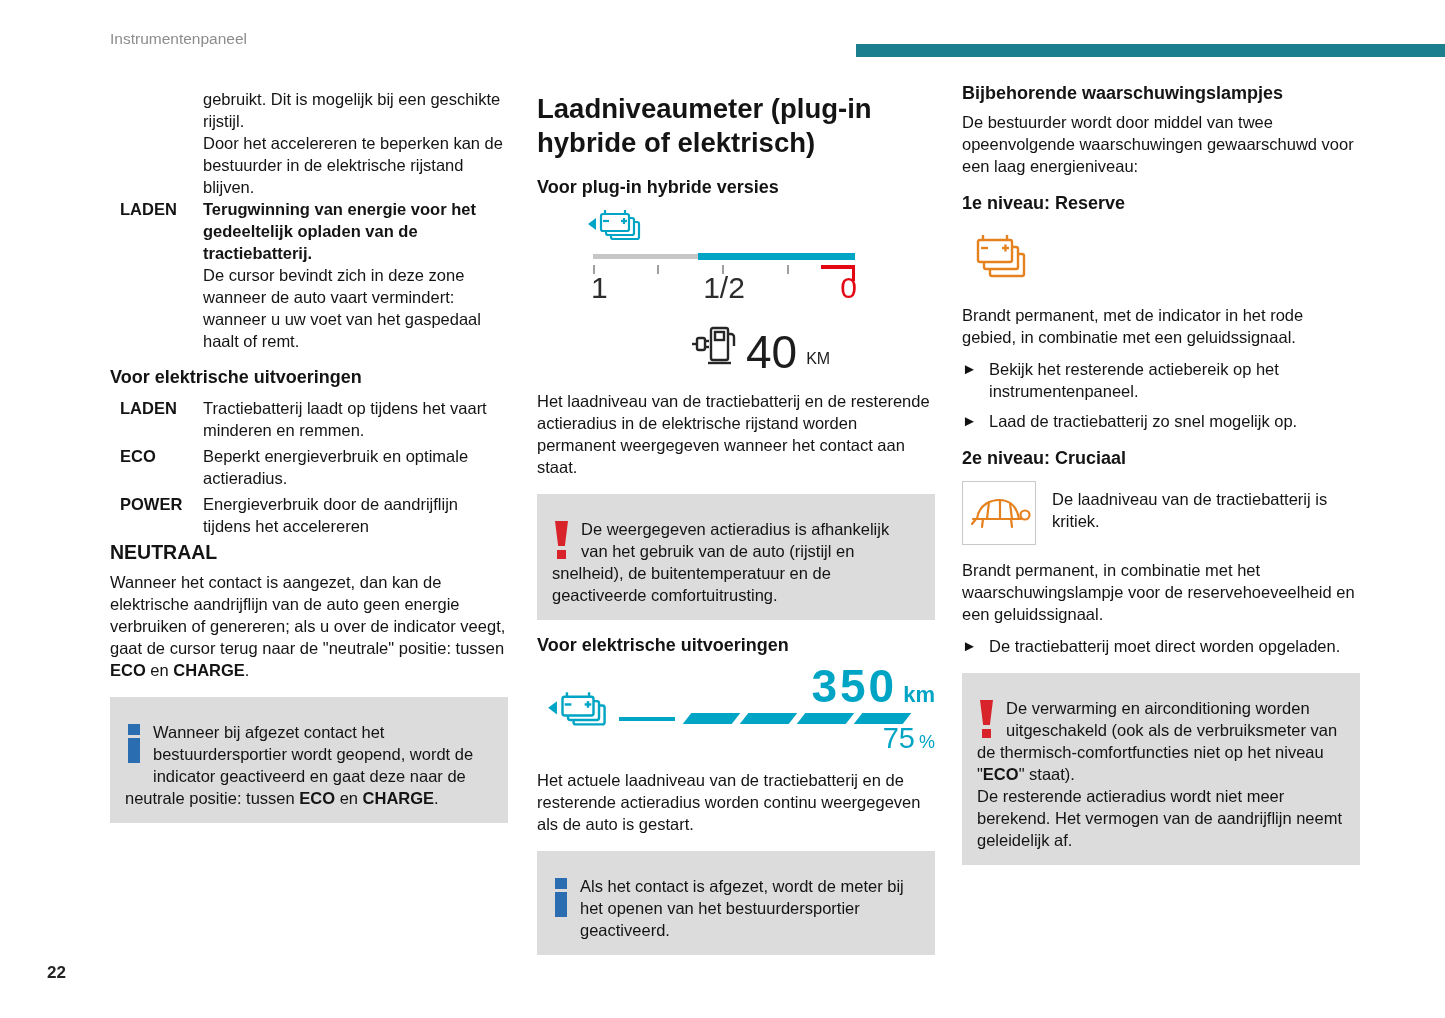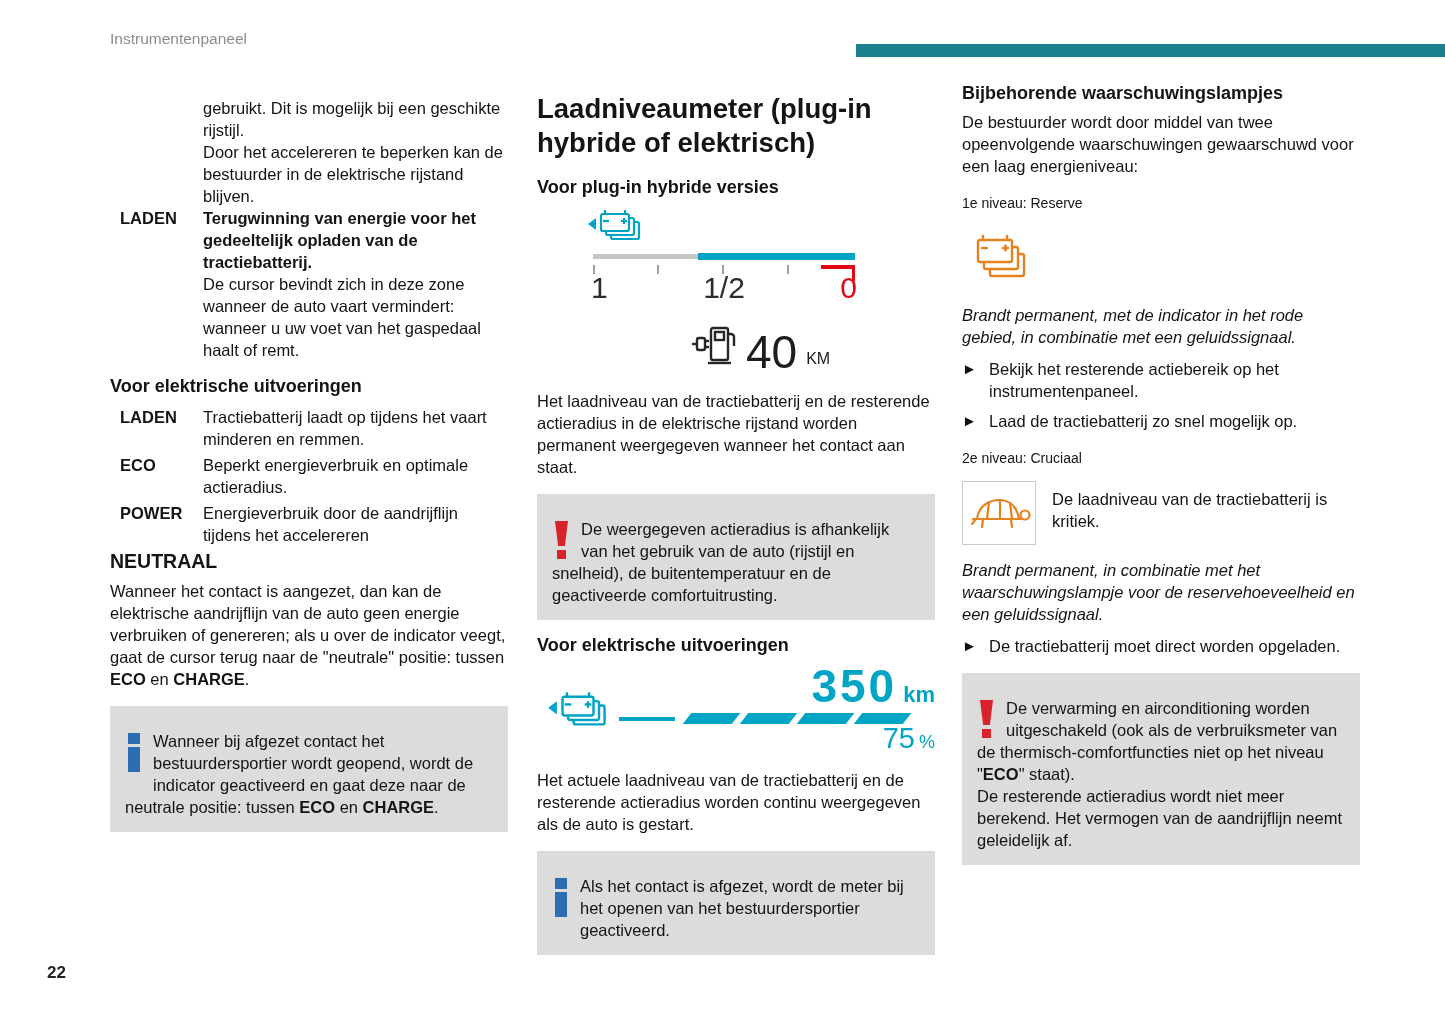--- a/index.html
+++ b/index.html
@@ -5,21 +5,21 @@
   * { box-sizing: border-box; margin: 0; padding: 0; }
   body { background: #ffffff; }
   .page { position: relative; width: 1445px; height: 1018px; background: #fff;
           font-family: "Liberation Sans", sans-serif; color: #141414; overflow: hidden; }
 
   .running-header { position: absolute; left: 110px; top: 30px; font-size: 15.5px; color: #8c8c8c; }
   .accent-bar { position: absolute; left: 856px; top: 44px; width: 589px; height: 13px; background: #1b7f8e; }
   .page-number { position: absolute; left: 47px; top: 963px; font-size: 17px; font-weight: bold; color: #222; }
 
   .col { position: absolute; width: 398px; font-size: 16.5px; line-height: 22px; }
-  #col1 { left: 110px; top: 97px; }
+  #col1 { left: 110px; top: 88px; }
   #col2 { left: 537px; top: 76px; }
   #col3 { left: 962px; top: 82px; }
   p { margin: 0; }
   .bold { font-weight: bold; }
 
   
   .def-grid { display: grid; grid-template-columns: 93px 1fr; }
   .def-label { font-weight: bold; padding-left: 10px; }
   .mt { margin-top: 4px; }
   .h-section { font-size: 18px; font-weight: bold; margin: 14px 0 9px; }
@@ -63,28 +63,28 @@
   .g2-unit { font-size: 22px; margin-left: 6px; }
   .g2-bar { display: flex; align-items: center; margin: 6px 0 0 2px; }
   .g2-lead { width: 56px; height: 4px; background: #00a4c4; margin-right: 12px; }
   .g2-seg { width: 49px; height: 11px; background: #00a4c4; transform: skewX(-38deg); margin-right: 8px; }
   .g2-pct { text-align: right; color: #00a4c4; font-weight: normal; margin-top: 3px; }
   .g2-pval { font-size: 29px; }
   .g2-punit { font-size: 18px; margin-left: 4px; }
 
   
   .c3-title { font-size: 18px; font-weight: bold; margin-bottom: 7px; }
-  .level-head { font-size: 14px; font-weight: normal; margin: 15px 0 8px; }
+  .level-head { font-size: 18px; font-weight: bold; margin: 15px 0 8px; }
   .lamp-row { display: flex; gap: 16px; margin: 12px 0 14px; }
   .lamp-box { width: 74px; height: 64px; display: flex; align-items: center; justify-content: center; flex: 0 0 auto; }
   .lamp-box.bordered { border: 1px solid #c9c9c9; }
   .lamp-caption { padding-top: 7px; }
   .bullet { display: grid; grid-template-columns: 27px 1fr; margin: 8px 0; }
   .bullet .arrow { font-size: 15px; line-height: 22px; color: #111; }
-  .c3-para { margin: 10px 0; font-style: italic; }
+  .c3-para { margin: 10px 0; }
 </style>
 </head>
 <body>
 
 <div class="page">
 
   <div class="running-header">Instrumentenpaneel</div>
   <div class="accent-bar"></div>
   <div class="page-number">22</div>
 

